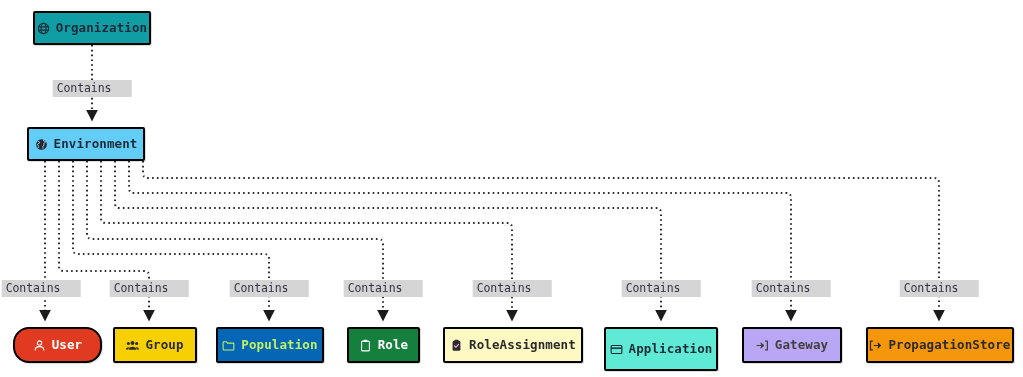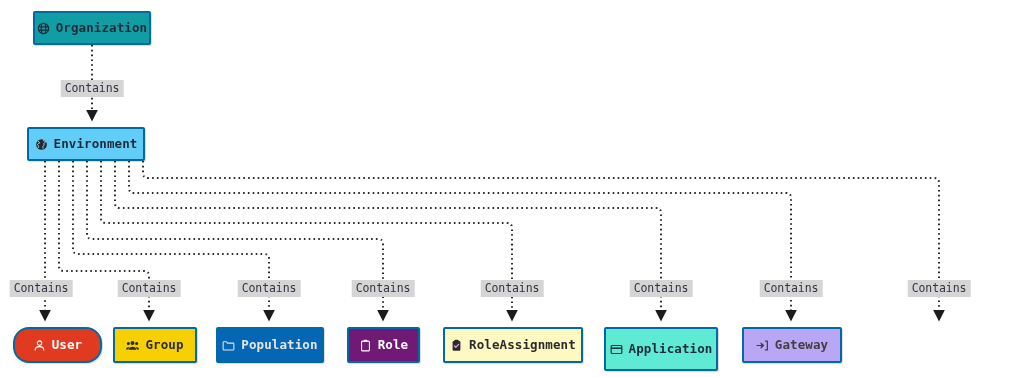--- a/index.html
+++ b/index.html
@@ -6,21 +6,21 @@
   body{
     font-family:"DejaVu Sans Mono","Liberation Mono",monospace;
     width:1023px;height:377px;overflow:hidden;
   }
   #stage{position:relative;width:1023px;height:377px;background:#fff;}
   svg#wires{position:absolute;left:0;top:0;width:1023px;height:377px;}
 
   .node{
     position:absolute;
     box-sizing:border-box;
-    border:2px solid #0369a1;
+    border:2px solid #000000;
     border-radius:2px;
     display:flex;align-items:center;justify-content:center;
     gap:6px;
     font-size:12.5px;
     font-weight:700;
     letter-spacing:0.1px;
     white-space:nowrap;
     box-shadow:1px 1px 0 rgba(0,0,0,0.13);
   }
   .node .ic{
@@ -29,21 +29,21 @@
   }
   .node .ic svg{display:block;width:13px;height:13px;}
   .node .lbl{line-height:1;}
 
   .edge-label{
     position:absolute;
     background:#d5d5d5;
     color:#333344;
     font-size:11.5px;
     line-height:1.25;
-    padding:1px 4px 2px 4px;
+    padding:1px 20px 2px 4px;
     white-space:nowrap;
     transform:translateX(-50%);
     letter-spacing:-0.1px;
   }
 </style>
 </head>
 <body>
 
 <div id="stage">
 
@@ -113,30 +113,30 @@
         <circle cx="2.9" cy="5.6" r="1.9"></circle>
         <circle cx="13.1" cy="5.6" r="1.9"></circle>
         <path d="M3.4 13.2c0-2.4 2.1-3.6 4.6-3.6s4.6 1.2 4.6 3.6z"></path>
         <path d="M0 12.9c0-1.9 1.3-2.9 2.9-2.9.5 0 1 .1 1.4.3-.9.7-1.4 1.6-1.5 2.6z"></path>
         <path d="M16 12.9c0-1.9-1.3-2.9-2.9-2.9-.5 0-1 .1-1.4.3.9.7 1.4 1.6 1.5 2.6z"></path>
       </svg>
     </span>
     <span class="lbl">Group</span>
   </div>
 
-  <div class="node" style="left:216px;top:327px;width:108px;height:36px;background:#0566b5;color:#e5e5e5;">
+  <div class="node" style="left:216px;top:327px;width:108px;height:36px;background:#0566b5;color:#bef264;">
     <span class="ic">
       <svg viewBox="0 0 16 16" fill="none" stroke="currentColor" stroke-width="1.3">
         <path d="M1.4 12.6V4.3c0-.5.4-.9.9-.9h3.1l1.4 1.7h6.9c.5 0 .9.4.9.9v6.6c0 .5-.4.9-.9.9H2.3c-.5 0-.9-.4-.9-.9z"></path>
       </svg>
     </span>
     <span class="lbl">Population</span>
   </div>
 
-  <div class="node" style="left:347px;top:327px;width:73px;height:36px;background:#701a75;color:#ffffff;">
+  <div class="node" style="left:347px;top:327px;width:73px;height:36px;background:#15803d;color:#ffffff;">
     <span class="ic">
       <svg viewBox="0 0 16 16" fill="none" stroke="currentColor" stroke-width="1.3">
         <rect x="3.2" y="2.6" width="9.6" height="12" rx="1.2"></rect>
         <rect x="5.8" y="0.9" width="4.4" height="2.8" rx="0.8" fill="currentColor" stroke="none"></rect>
       </svg>
     </span>
     <span class="lbl">Role</span>
   </div>
 
   <div class="node" style="left:443px;top:327px;width:140px;height:36px;background:#fef9c3;color:#2b2b2b;">
@@ -164,20 +164,30 @@
     <span class="ic">
       <svg viewBox="0 0 16 16" fill="none" stroke="currentColor" stroke-width="1.5" stroke-linecap="round" stroke-linejoin="round">
         <path d="M1.2 8 h7.6"></path>
         <path d="M6.1 5.1 L9.2 8 L6.1 10.9" fill="currentColor"></path>
         <path d="M11.6 2.6 h2.4 v10.8 h-2.4"></path>
       </svg>
     </span>
     <span class="lbl">Gateway</span>
   </div>
 
+  <div class="node" style="left:866px;top:327px;width:148px;height:36px;background:#f6960a;color:#2b2b2b;">
+    <span class="ic">
+      <svg viewBox="0 0 16 16" fill="none" stroke="currentColor" stroke-width="1.5" stroke-linecap="round" stroke-linejoin="round">
+        <path d="M6.6 8 h7.4"></path>
+        <path d="M11.1 5.1 L14 8 L11.1 10.9" fill="currentColor"></path>
+        <path d="M4.2 2.6 H1.8 v10.8 h2.4"></path>
+      </svg>
+    </span>
+    <span class="lbl">PropagationStore</span>
+  </div>
 
   <div class="edge-label" style="left:92px;top:80px;">Contains</div>
   <div class="edge-label" style="left:41px;top:280px;">Contains</div>
   <div class="edge-label" style="left:149px;top:280px;">Contains</div>
   <div class="edge-label" style="left:269px;top:280px;">Contains</div>
   <div class="edge-label" style="left:383px;top:280px;">Contains</div>
   <div class="edge-label" style="left:512px;top:280px;">Contains</div>
   <div class="edge-label" style="left:661px;top:280px;">Contains</div>
   <div class="edge-label" style="left:791px;top:280px;">Contains</div>
   <div class="edge-label" style="left:939px;top:280px;">Contains</div>

